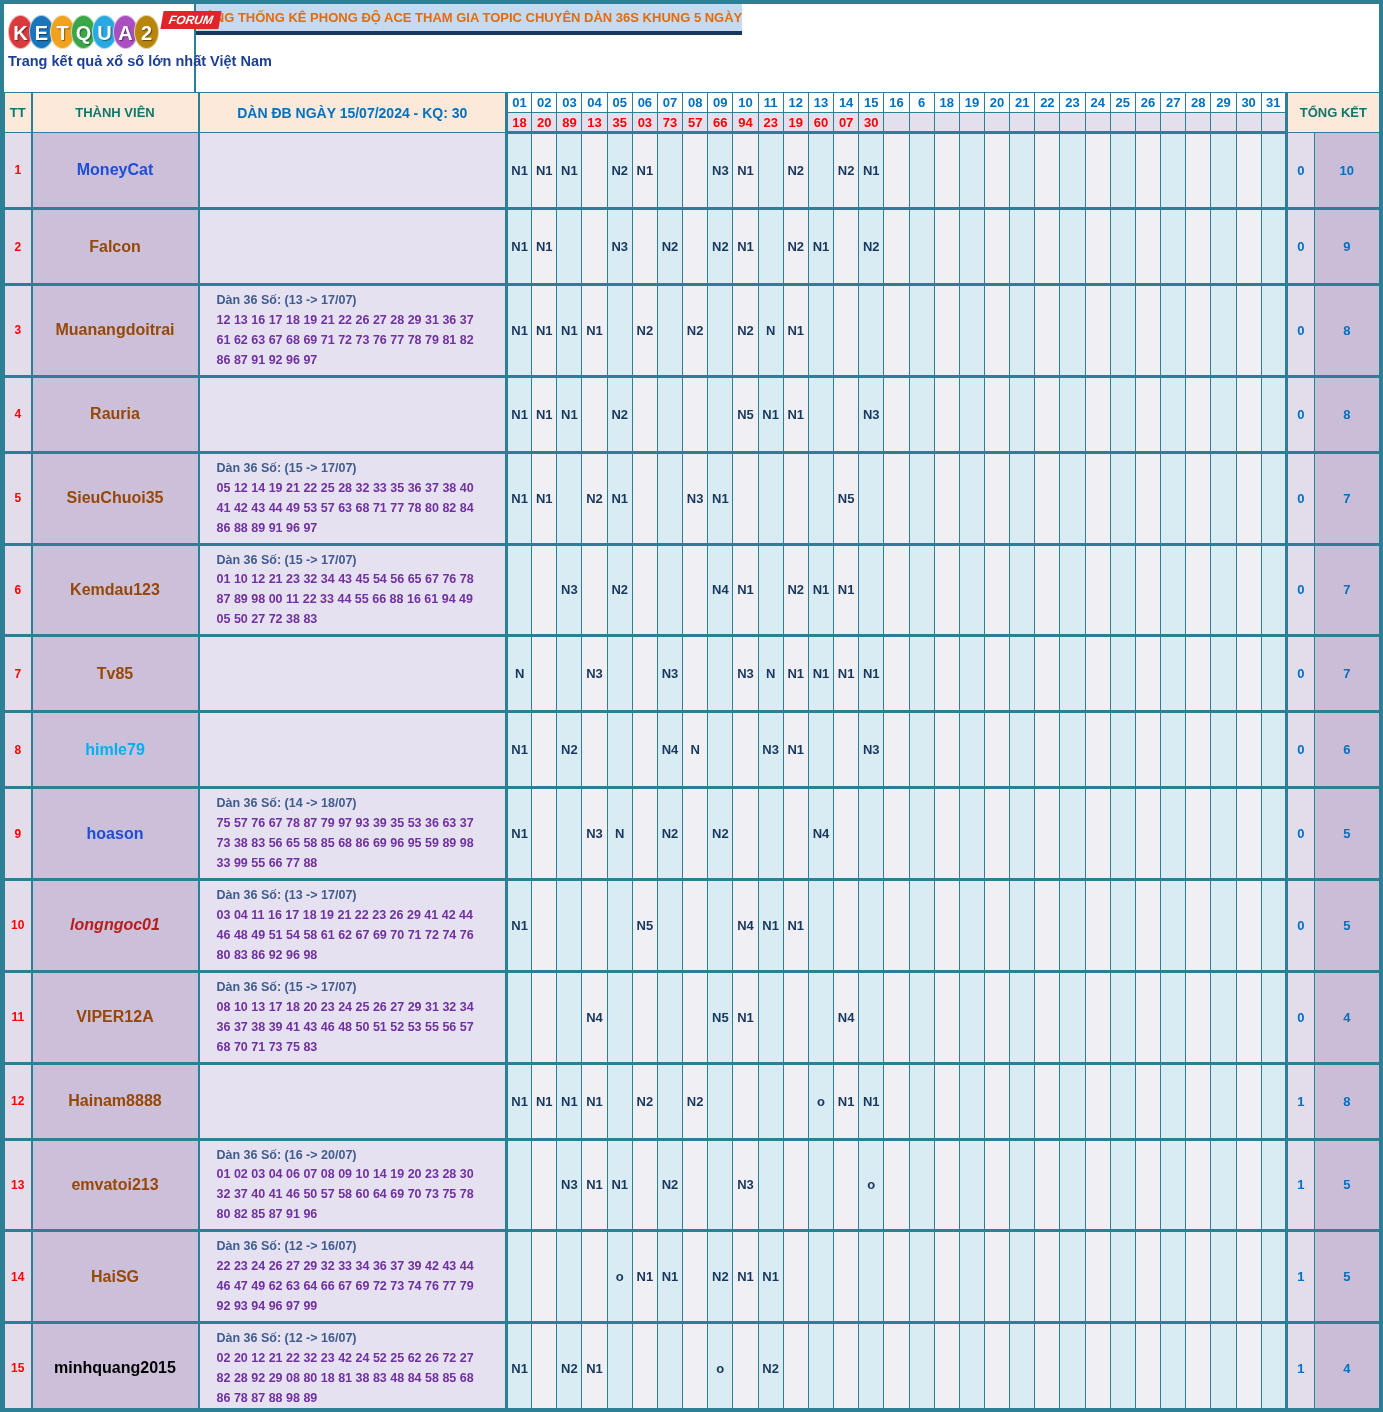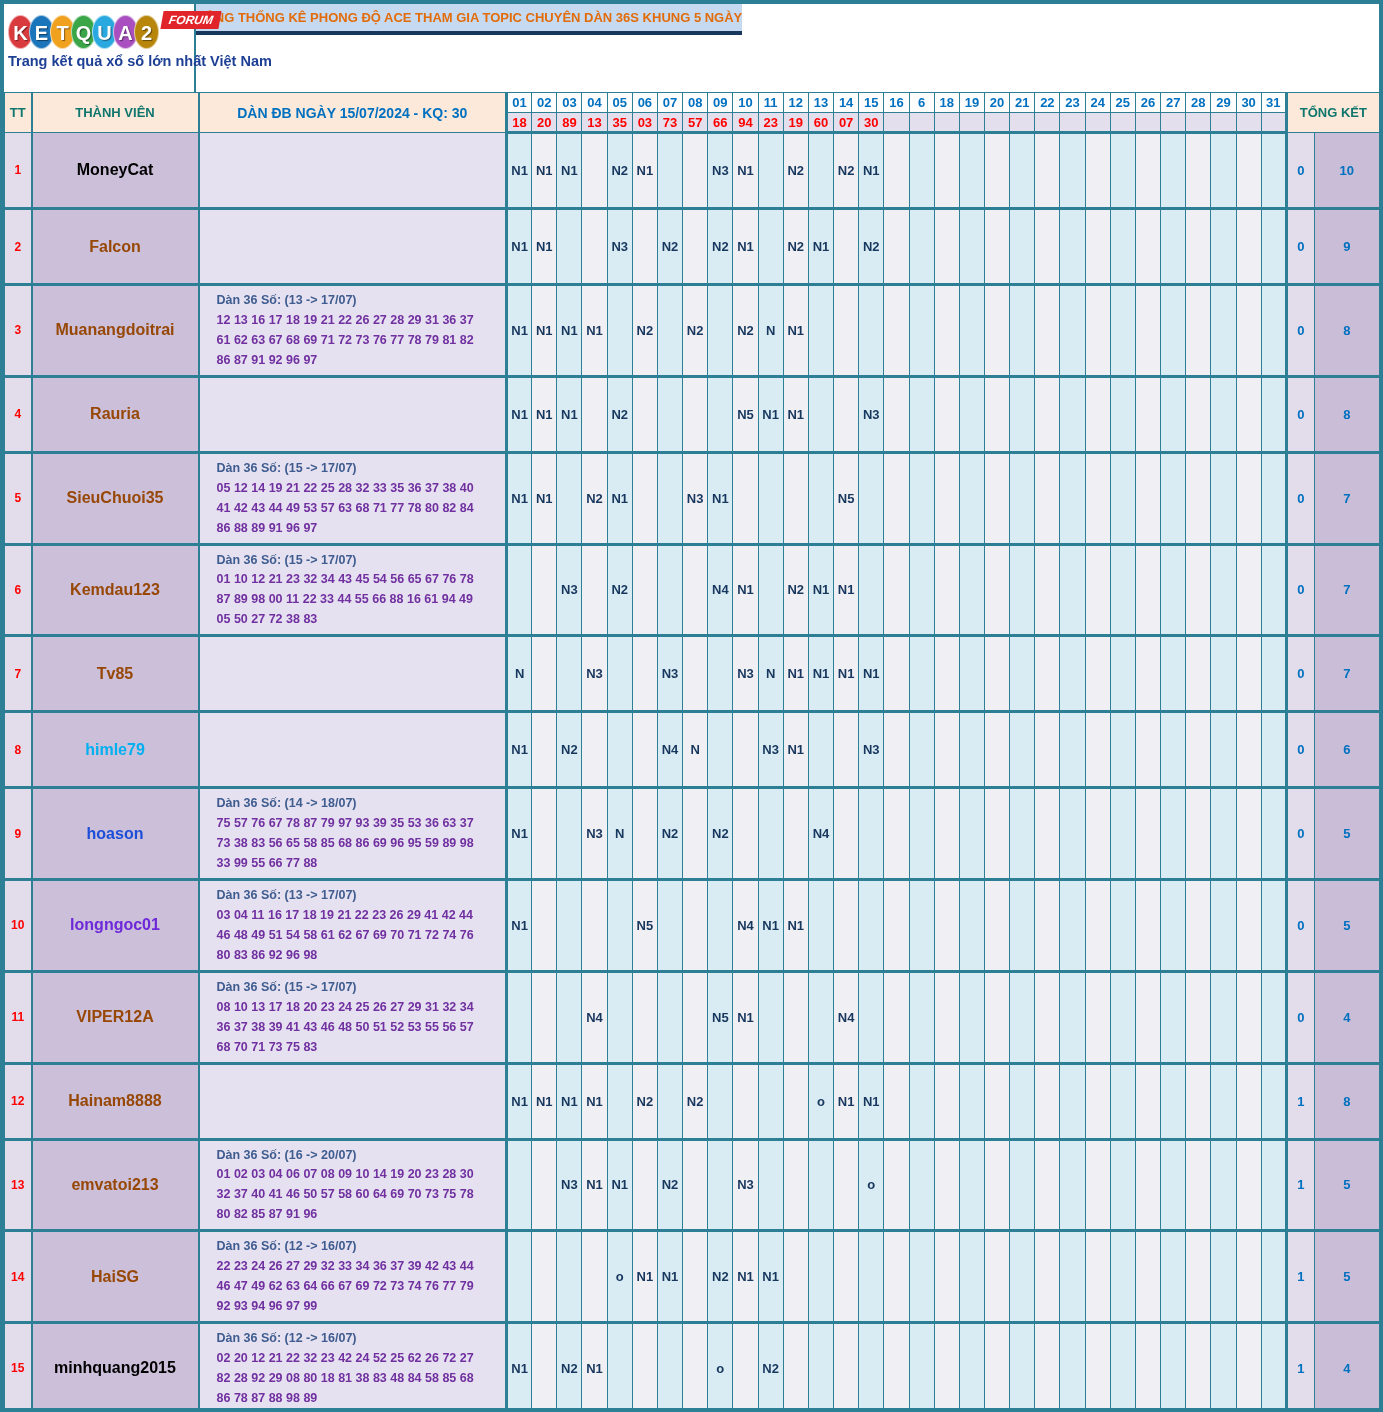--- a/index.html
+++ b/index.html
@@ -177,21 +177,21 @@
           <th class="kq-val"></th>
           <th class="kq-val"></th>
           <th class="kq-val"></th>
           <th class="kq-val"></th>
           <th class="kq-val"></th>
         </tr>
       </thead>
     <tbody>
         <tr>
           <td class="tt-cell">1</td>
-          <td class="member-cell bl2" style="color: #000000; margin-top: 28px;">MoneyCat</td>
+          <td class="member-cell bl2" style="color: #1d4ed8; margin-top: 28px;">MoneyCat</td>
           <td class="dan-cell bl2"></td>
           <td class="day-cell day-odd bl3">N1</td>
           <td class="day-cell day-even">N1</td>
           <td class="day-cell day-odd">N1</td>
           <td class="day-cell day-even"></td>
           <td class="day-cell day-odd">N2</td>
           <td class="day-cell day-even">N1</td>
           <td class="day-cell day-odd"></td>
           <td class="day-cell day-even"></td>
           <td class="day-cell day-odd">N3</td>
@@ -531,21 +531,21 @@
           <td class="day-cell day-odd"></td>
           <td class="day-cell day-even"></td>
           <td class="day-cell day-odd"></td>
           <td class="day-cell day-even"></td>
           <td class="day-cell day-odd"></td>
           <td class="tk1-cell bl3">0</td>
           <td class="tk2-cell">5</td>
         </tr>
         <tr>
           <td class="tt-cell">10</td>
-          <td class="member-cell bl2" style="color: #6d28d9;">longngoc01</td>
+          <td class="member-cell bl2" style="color: #b91c1c; font-style: italic;">longngoc01</td>
           <td class="dan-cell bl2">
             <div class="dan-label">Dàn 36 Số: (13 -&gt; 17/07)</div>
             <div class="dan-nums">03 04 11 16 17 18 19 21 22 23 26 29 41 42 44 46 48 49 51 54 58 61 62 67 69 70 71 72 74 76 80 83 86 92 96 98</div>
           </td>
           <td class="day-cell day-odd bl3">N1</td>
           <td class="day-cell day-even"></td>
           <td class="day-cell day-odd"></td>
           <td class="day-cell day-even"></td>
           <td class="day-cell day-odd"></td>
           <td class="day-cell day-even">N5</td>

